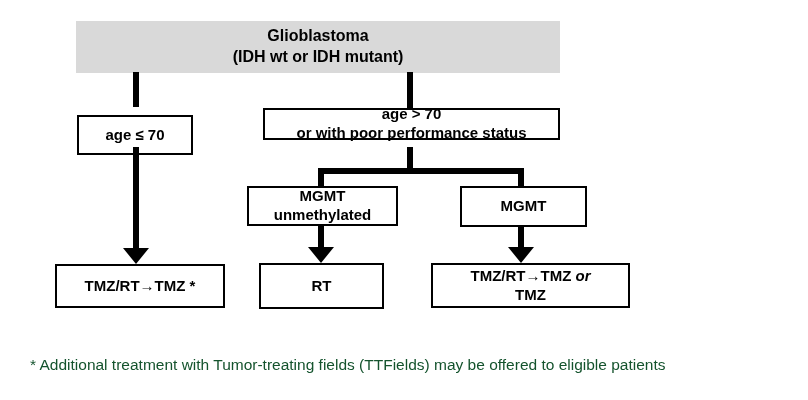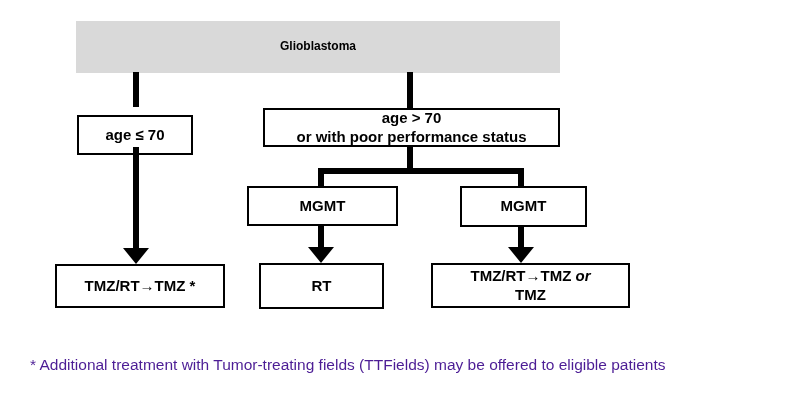--- a/index.html
+++ b/index.html
@@ -23,45 +23,45 @@
     justify-content: center;
     text-align: center;
     font-weight: bold;
     font-size: 15px;
     line-height: 1.25;
     color: #000000;
   }
   .header-box {
     border: none;
     background: #d9d9d9;
-    font-size: 12px;
+    font-size: 16px;
     line-height: 1.3;
   }
   .vline { position: absolute; width: 6px; background: #000000; }
   .hline { position: absolute; height: 6px; background: #000000; }
   .arrowhead {
     position: absolute;
     width: 0; height: 0;
     border-left: 13px solid transparent;
     border-right: 13px solid transparent;
     border-top: 16px solid #000000;
   }
   .footnote {
     position: absolute;
     left: 30px; top: 356px; width: 768px;
     font-size: 15.5px;
     font-weight: normal;
-    color: #4c1d95;
+    color: #14532d;
   }
   .italic { font-style: italic; }
 
   
   #n-root   { left: 76px;  top: 21px;  width: 484px; height: 52px; }
   #n-agele  { left: 77px;  top: 115px; width: 116px; height: 40px; }
-  #n-agegt  { left: 263px; top: 108px; width: 297px; height: 39px; }
+  #n-agegt  { left: 263px; top: 108px; width: 297px; height: 32px; }
   #n-unmeth { left: 247px; top: 186px; width: 151px; height: 40px; }
   #n-meth   { left: 460px; top: 186px; width: 127px; height: 41px; }
   #n-tmzrt  { left: 55px;  top: 264px; width: 170px; height: 44px; justify-content: center; }
   #n-rt     { left: 259px; top: 263px; width: 125px; height: 46px; }
   #n-tmzor  { left: 431px; top: 263px; width: 199px; height: 45px; }
 
   
   #c-root-left    { left: 133px; top: 72px;  height: 35px; }
   #c-root-right   { left: 407px; top: 72px;  height: 36px; }
   #c-arrow1-shaft { left: 133px; top: 147px; height: 101px; }
@@ -75,20 +75,21 @@
   #c-arrow3-shaft { left: 518px; top: 227px; height: 20px; }
   #c-arrow3-head  { left: 508px; top: 247px; }
 </style>
 </head>
 <body>
 
 <div class="canvas">
 
   <div id="n-root" class="box header-box">
     <span>Glioblastoma</span>
+    <span>(IDH wt or IDH mutant)</span>
   </div>
 
   <div id="c-root-left" class="vline"></div>
   <div id="c-root-right" class="vline"></div>
 
   <div id="n-agele" class="box">
     <span>age ≤ 70</span>
   </div>
 
   <div id="n-agegt" class="box">
@@ -99,20 +100,21 @@
   <div id="c-arrow1-shaft" class="vline"></div>
   <div id="c-arrow1-head" class="arrowhead"></div>
 
   <div id="c-agegt-down" class="vline"></div>
   <div id="c-junction" class="hline"></div>
   <div id="c-drop-left" class="vline"></div>
   <div id="c-drop-right" class="vline"></div>
 
   <div id="n-unmeth" class="box">
     <span>MGMT</span>
+    <span>unmethylated</span>
   </div>
 
   <div id="n-meth" class="box">
     <span>MGMT</span>
   </div>
 
   <div id="c-arrow2-shaft" class="vline"></div>
   <div id="c-arrow2-head" class="arrowhead"></div>
   <div id="c-arrow3-shaft" class="vline"></div>
   <div id="c-arrow3-head" class="arrowhead"></div>

